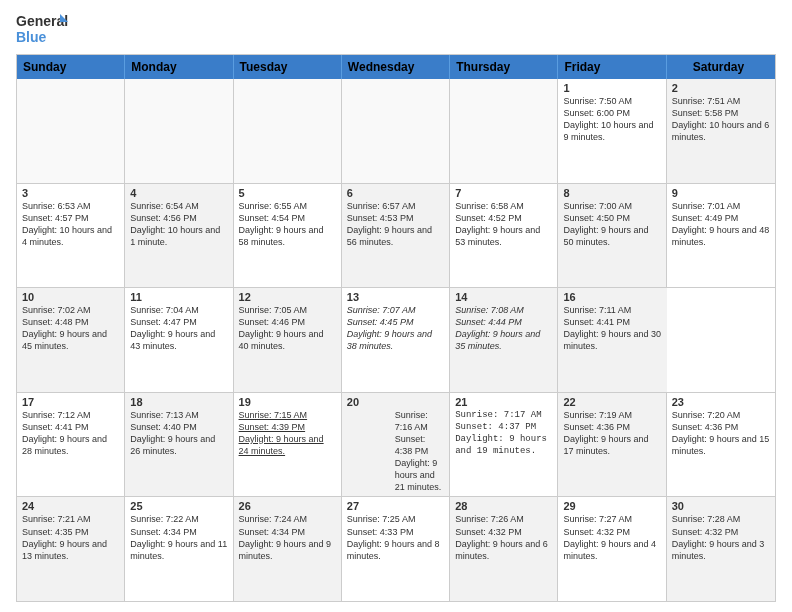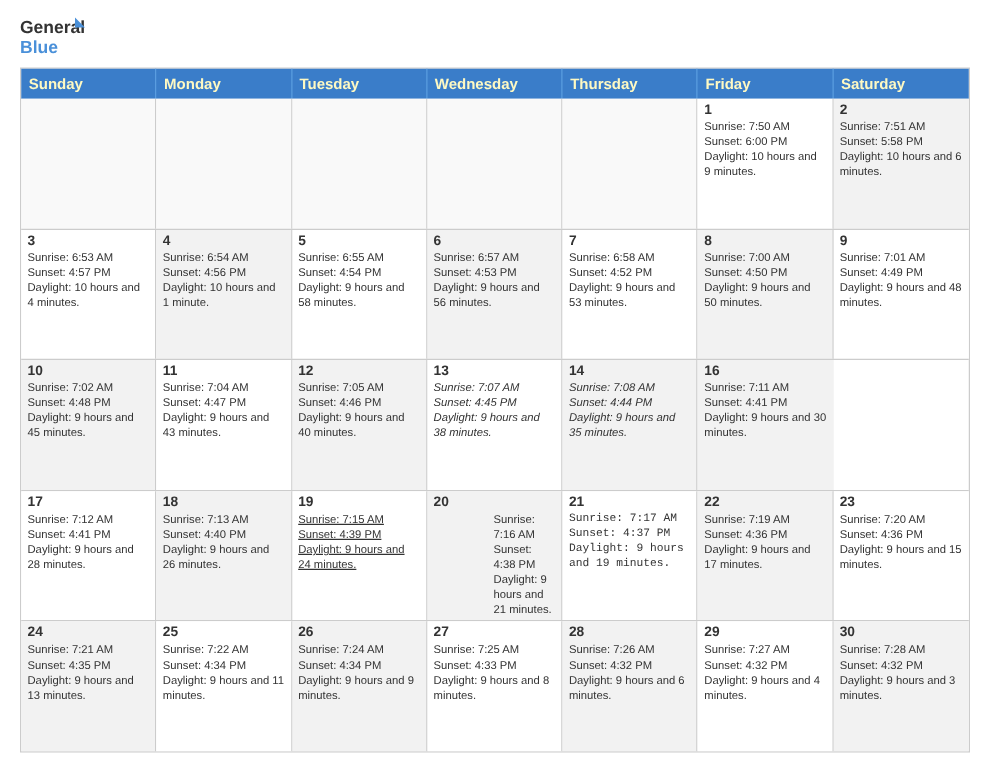--- a/index.html
+++ b/index.html
@@ -46,28 +46,28 @@
       display: flex;
       flex-direction: column;
       border: 1px solid #ccc;
     }
     .cal-header-row {
       display: grid;
       grid-template-columns: repeat(7, 1fr);
       background: #3a7dc9;
     }
     .cal-header-cell {
-      color: #fef9c3;
+      color: #000000;
       font-size: 12px;
       font-weight: bold;
       padding: 5px 6px;
       text-align: left;
       border-right: 1px solid #5a9de0;
     }
-    .cal-header-cell:last-child { border-right: none; }
+    .cal-header-cell:last-child { border-right: none; margin-left: 20px; }
     .cal-body {
       flex: 1;
       display: flex;
       flex-direction: column;
     }
     .cal-row {
       display: grid;
       grid-template-columns: repeat(7, 1fr);
       flex: 1;
       border-top: 1px solid #ccc;

